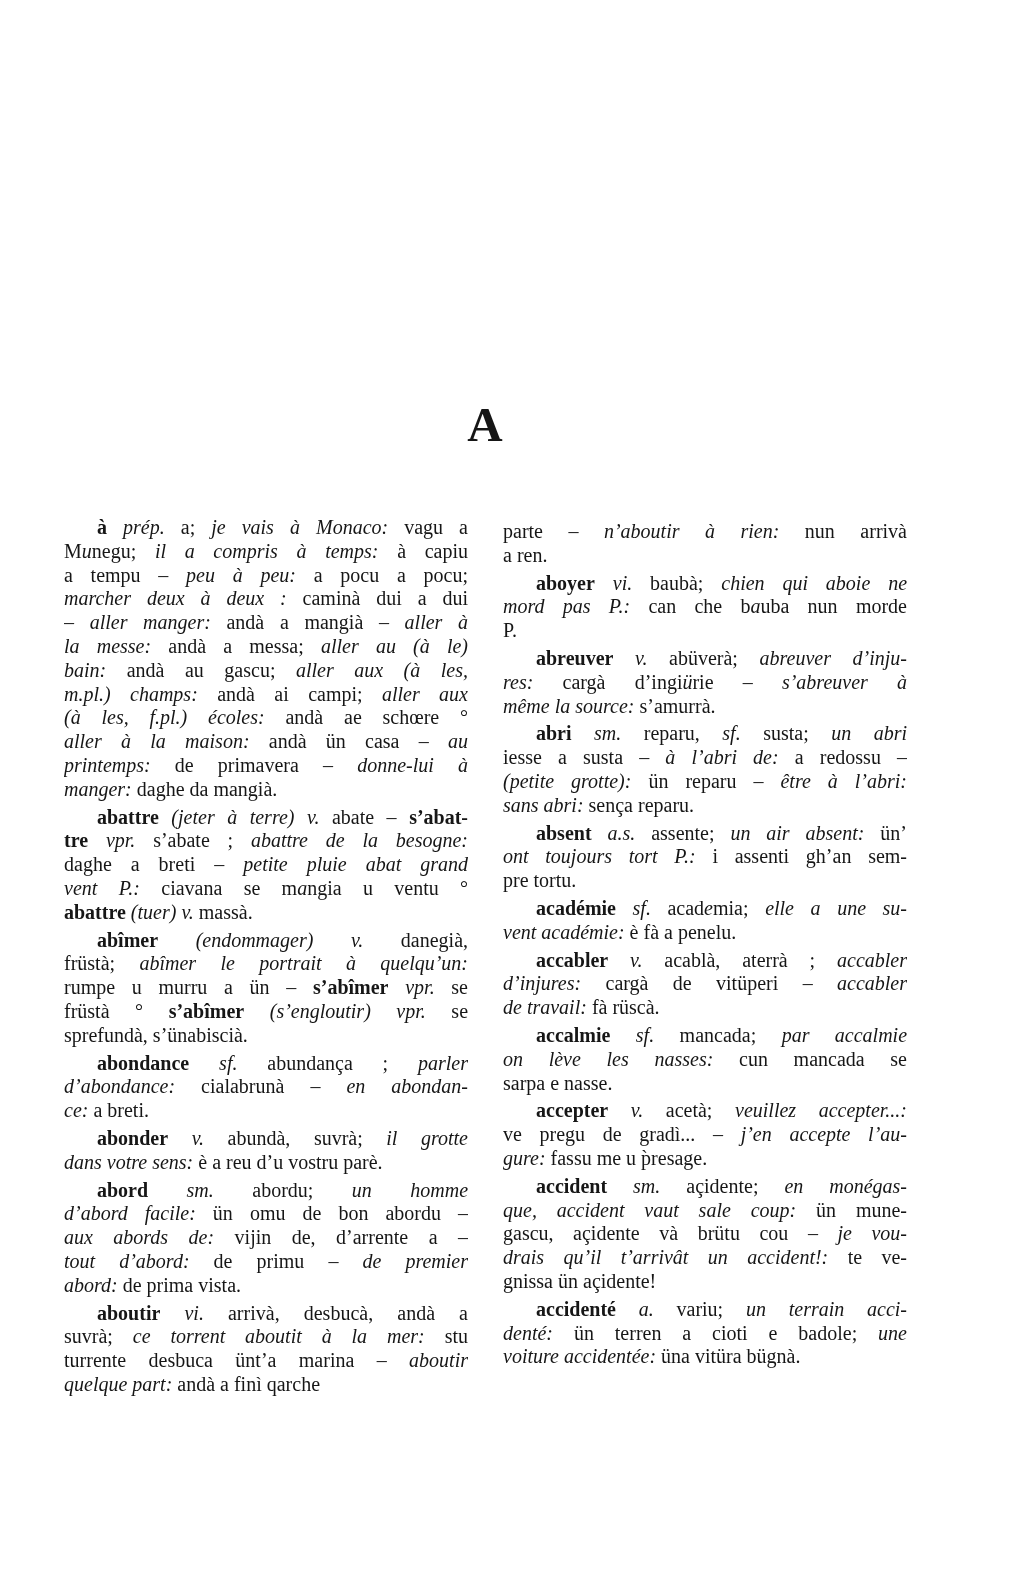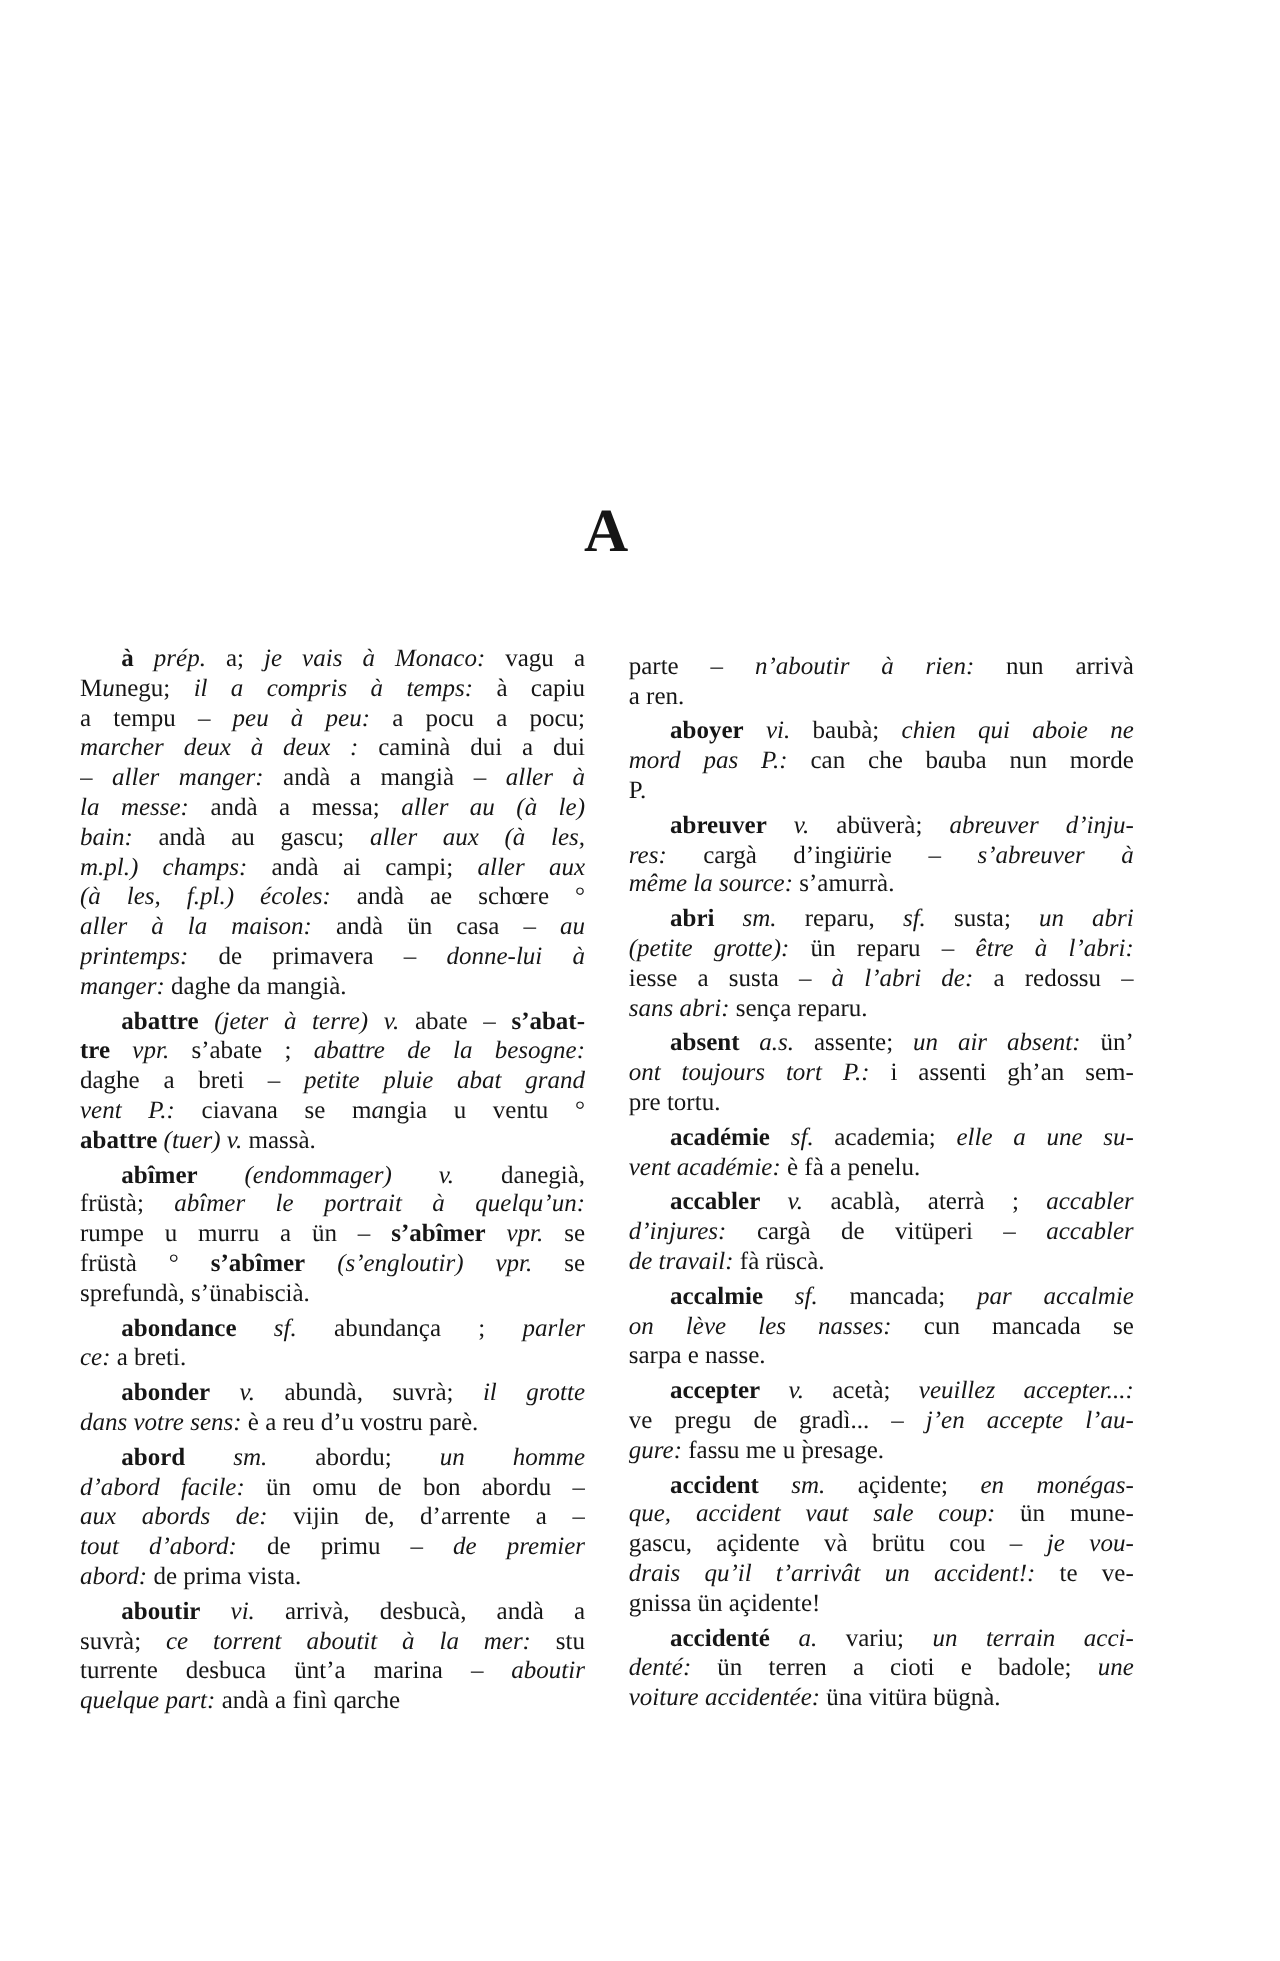--- a/index.html
+++ b/index.html
@@ -8,21 +8,21 @@
     width:1024px; height:1569px; position:relative;
     font-family:"Liberation Serif","DejaVu Serif",serif;
     color:#161616; overflow:hidden;
   }
   .heading {
     position:absolute; top:400px; left:64px; width:842px;
     text-align:center; font-size:49px; line-height:49px; font-weight:700;
   }
   .columns {
     position:absolute; top:516px; left:64px;
-    display:flex; gap:35px;align-items:center;
+    display:flex; gap:35px;
   }
   .col { width:404px; }
   .col.right { padding-top:4px; }
   .para + .para { margin-top:4px; }
   .line {
     font-size:20px; line-height:23.8px; height:23.8px;
     text-align:justify; text-align-last:justify;
     overflow:hidden; white-space:normal;
   }
   .line.last { text-align-last:left; }
@@ -60,20 +60,21 @@
       </div>
       <div class="para">
         <div class="line indent"><span class="b">abîmer</span><span> </span><span class="i">(endommager)</span><span> </span><span class="i">v.</span><span> danegià,</span></div>
         <div class="line"><span>früstà; </span><span class="i">abîmer le portrait à quelqu’un:</span></div>
         <div class="line"><span>rumpe u murru a ün – </span><span class="b">s’abîmer</span><span> </span><span class="i">vpr.</span><span> se</span></div>
         <div class="line"><span>früstà ° </span><span class="b">s’abîmer</span><span> </span><span class="i">(s’engloutir)</span><span> </span><span class="i">vpr.</span><span> se</span></div>
         <div class="line last"><span>sprefundà, s’ünabiscià.</span></div>
       </div>
       <div class="para">
         <div class="line indent"><span class="b">abondance</span><span> </span><span class="i">sf.</span><span> abundança ; </span><span class="i">parler</span></div>
+        <div class="line"><span class="i">d’abondance:</span><span> cialabrunà – </span><span class="i">en abondan-</span></div>
         <div class="line last"><span class="i">ce:</span><span> a breti.</span></div>
       </div>
       <div class="para">
         <div class="line indent"><span class="b">abonder</span><span> </span><span class="i">v.</span><span> abundà, suvrà; </span><span class="i">il grotte</span></div>
         <div class="line last"><span class="i">dans votre sens:</span><span> è a reu d’u vostru parè.</span></div>
       </div>
       <div class="para">
         <div class="line indent"><span class="b">abord</span><span> </span><span class="i">sm.</span><span> abordu; </span><span class="i">un homme</span></div>
         <div class="line"><span class="i">d’abord facile:</span><span> ün omu de bon abordu –</span></div>
         <div class="line"><span class="i">aux abords de:</span><span> vijin de, d’arrente a –</span></div>
@@ -97,22 +98,22 @@
         <div class="line"><span class="i">mord pas P.:</span><span> can che b</span><span class="i">a</span><span>uba nun morde</span></div>
         <div class="line last"><span>P.</span></div>
       </div>
       <div class="para">
         <div class="line indent"><span class="b">abreuver</span><span> </span><span class="i">v.</span><span> abüverà; </span><span class="i">abreuver d’inju-</span></div>
         <div class="line"><span class="i">res:</span><span> cargà d’ingi</span><span class="i">ü</span><span>rie – </span><span class="i">s’abreuver à</span></div>
         <div class="line last"><span class="i">même la source:</span><span> s’amurrà.</span></div>
       </div>
       <div class="para">
         <div class="line indent"><span class="b">abri</span><span> </span><span class="i">sm.</span><span> reparu, </span><span class="i">sf.</span><span> susta; </span><span class="i">un abri</span></div>
+        <div class="line"><span>iesse a susta – </span><span class="i">à l’abri de:</span><span> a redossu –</span></div>
         <div class="line"><span class="i">(petite grotte):</span><span> ün reparu – </span><span class="i">être à l’abri:</span></div>
-        <div class="line"><span>iesse a susta – </span><span class="i">à l’abri de:</span><span> a redossu –</span></div>
         <div class="line last"><span class="i">sans abri:</span><span> sença reparu.</span></div>
       </div>
       <div class="para">
         <div class="line indent"><span class="b">absent</span><span> </span><span class="i">a.s.</span><span> assente; </span><span class="i">un air absent:</span><span> ün’</span></div>
         <div class="line"><span class="i">ont toujours tort P.:</span><span> i assenti gh’an sem-</span></div>
         <div class="line last"><span>pre tortu.</span></div>
       </div>
       <div class="para">
         <div class="line indent"><span class="b">académie</span><span> </span><span class="i">sf.</span><span> acad</span><span class="i">e</span><span>mia; </span><span class="i">elle a une su-</span></div>
         <div class="line last"><span class="i">vent académie:</span><span> è fà a penelu.</span></div>

